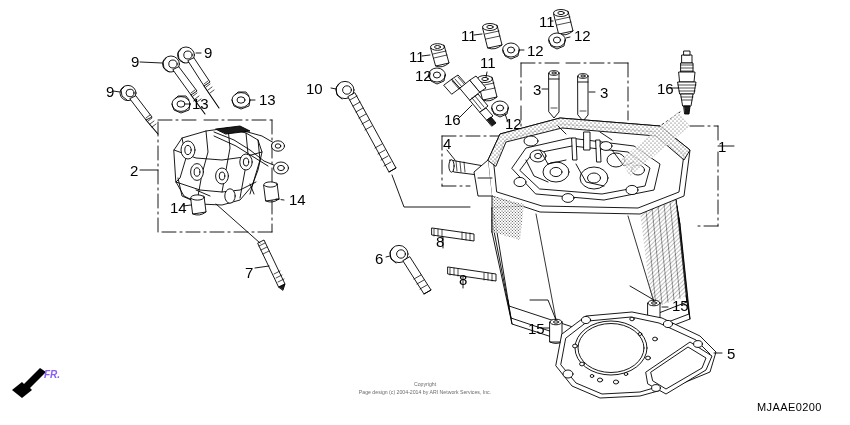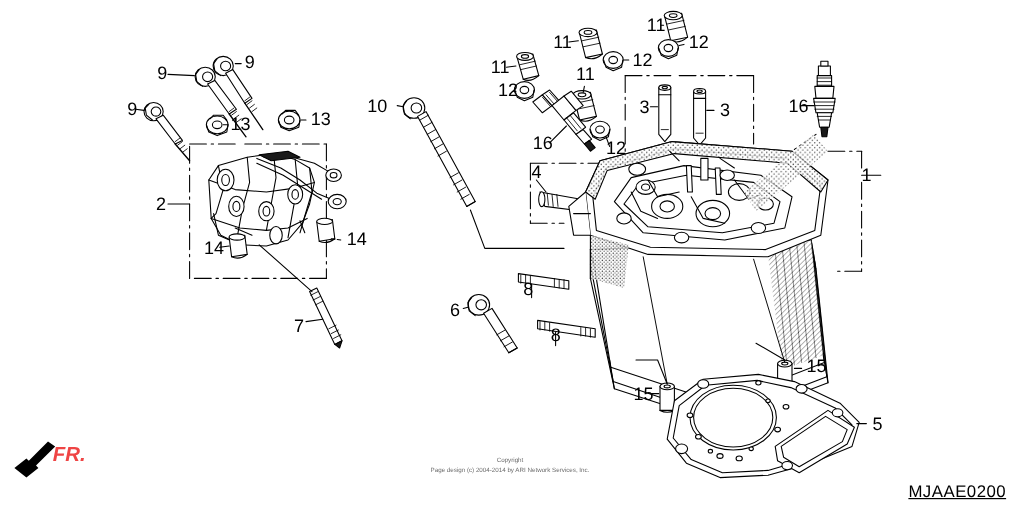--- a/index.html
+++ b/index.html
@@ -46,34 +46,33 @@
     white-space: nowrap;
   }
   #footer-copyright .cw {
     display: block;
   }
   #part-number {
     position: absolute;
     left: 757px;
     top: 401px;
     font-family: "Liberation Sans", sans-serif;
-    font-size: 14px;
+    font-size: 11px;
     letter-spacing: 0.4px;
     color: #000000;
-    text-decoration: underline;
   }
   #fr-label {
     position: absolute;
     left: 44px;
     top: 369px;
     font-family: "Liberation Sans", sans-serif;
-    font-size: 17px;
+    font-size: 10px;
     font-weight: bold;
     font-style: italic;
-    color: #ef4444;
+    color: #8b5cf6;
   }
 </style>
 </head>
 <body>
 
 <div id="page">
 
   <svg id="diagram-svg" viewBox="0 0 850 425">
     <defs>
       <pattern id="stipple" width="4" height="4" patternUnits="userSpaceOnUse">

